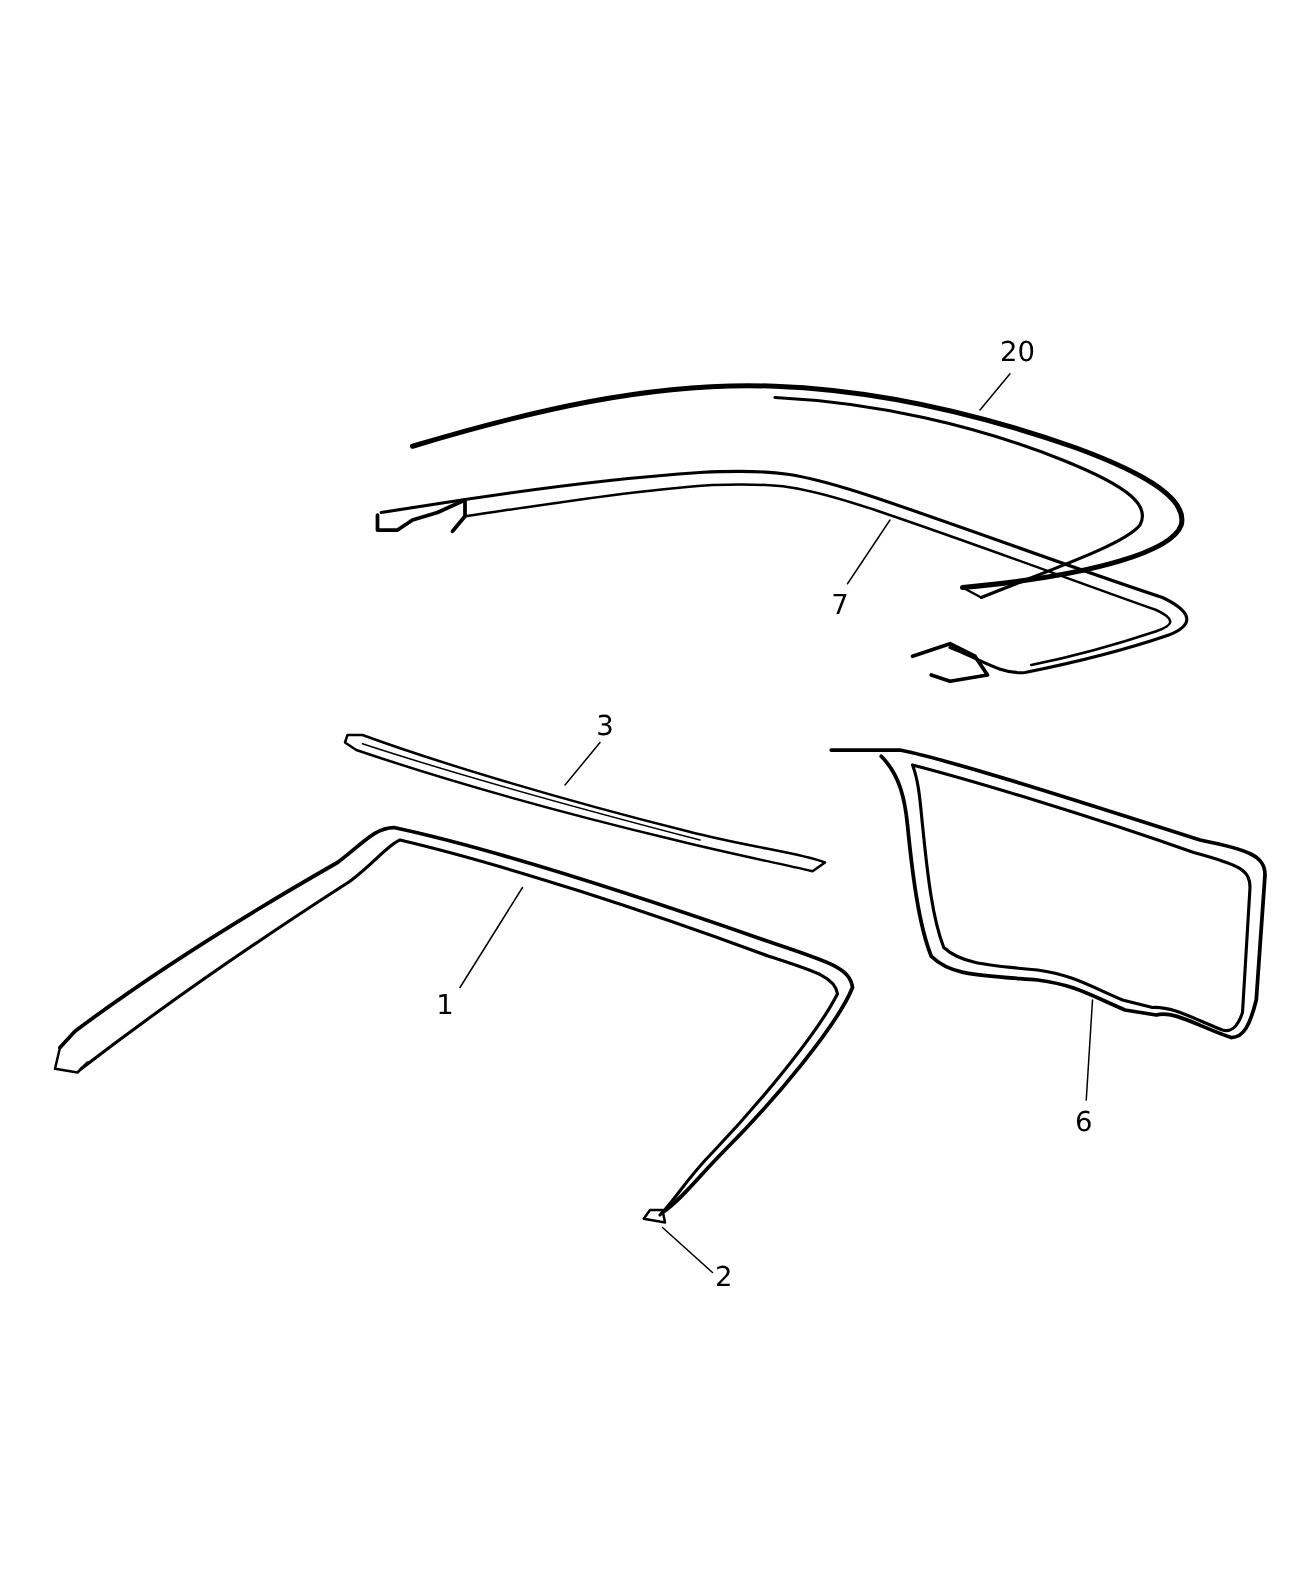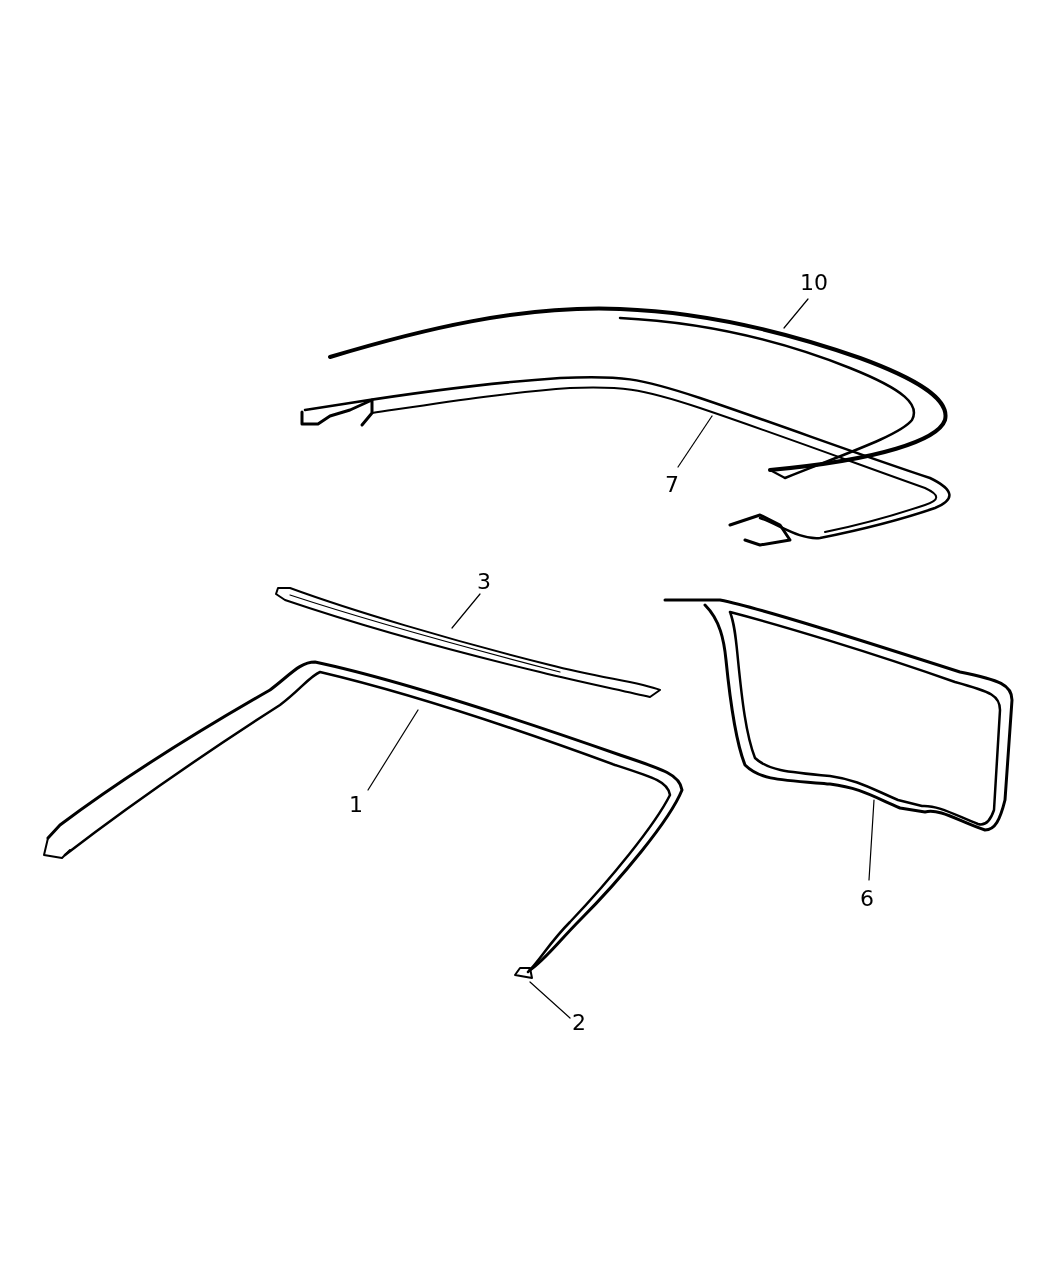--- a/index.html
+++ b/index.html
@@ -47,18 +47,18 @@
       <line x1="808" y1="299" x2="784" y2="328"></line>
       <line x1="678" y1="467" x2="712" y2="416"></line>
       <line x1="480" y1="594" x2="452" y2="628"></line>
       <line x1="368" y1="790" x2="418" y2="710"></line>
       <line x1="869" y1="880" x2="874" y2="800"></line>
       <line x1="570" y1="1018" x2="530" y2="982"></line>
     </g>
   </g>
 </svg>
 
-<div class="callout" style="left:800px;top:272px;">10</div>
+<div class="callout" style="left:800px;top:272px;">20</div>
 <div class="callout" style="left:665px;top:474px;">7</div>
 <div class="callout" style="left:477px;top:571px;">3</div>
 <div class="callout" style="left:349px;top:794px;">1</div>
 <div class="callout" style="left:860px;top:888px;">6</div>
 <div class="callout" style="left:572px;top:1012px;">2</div>
 
 </body></html>

